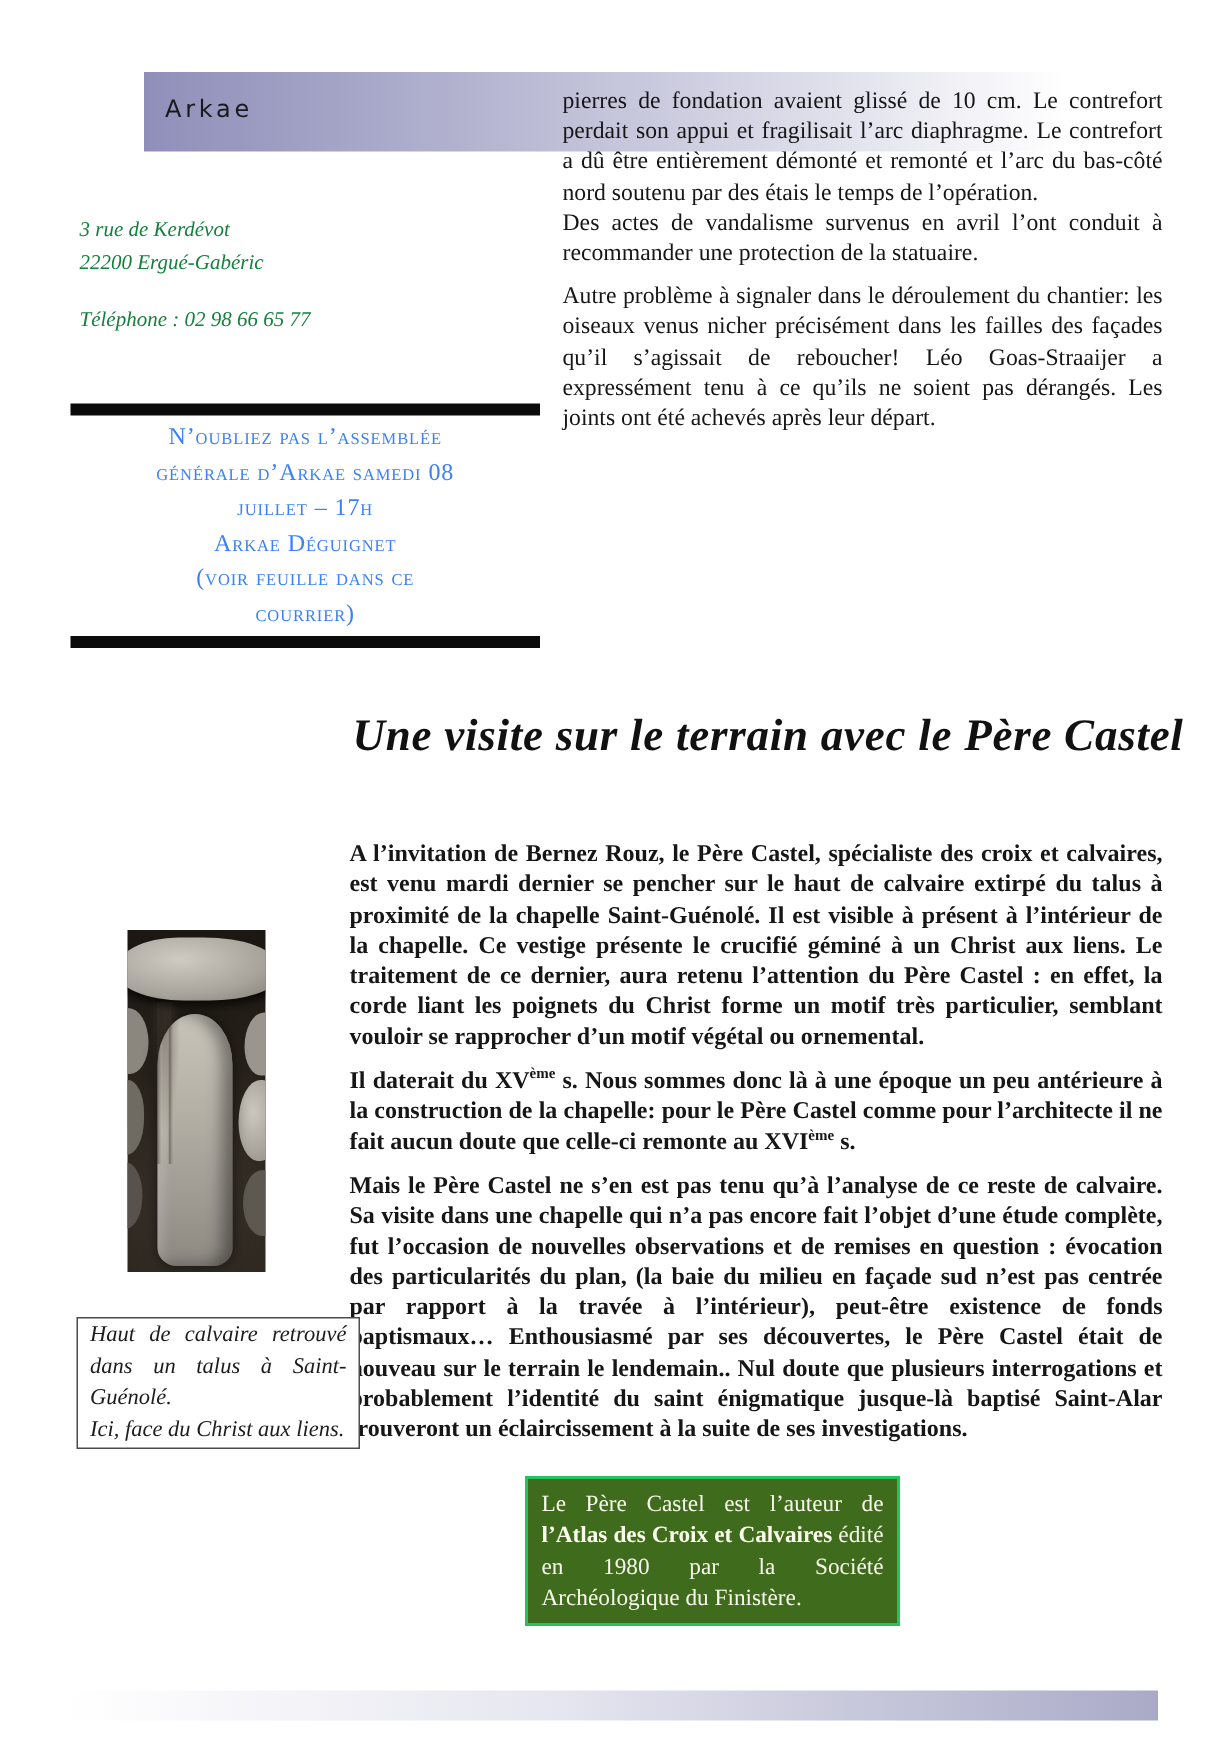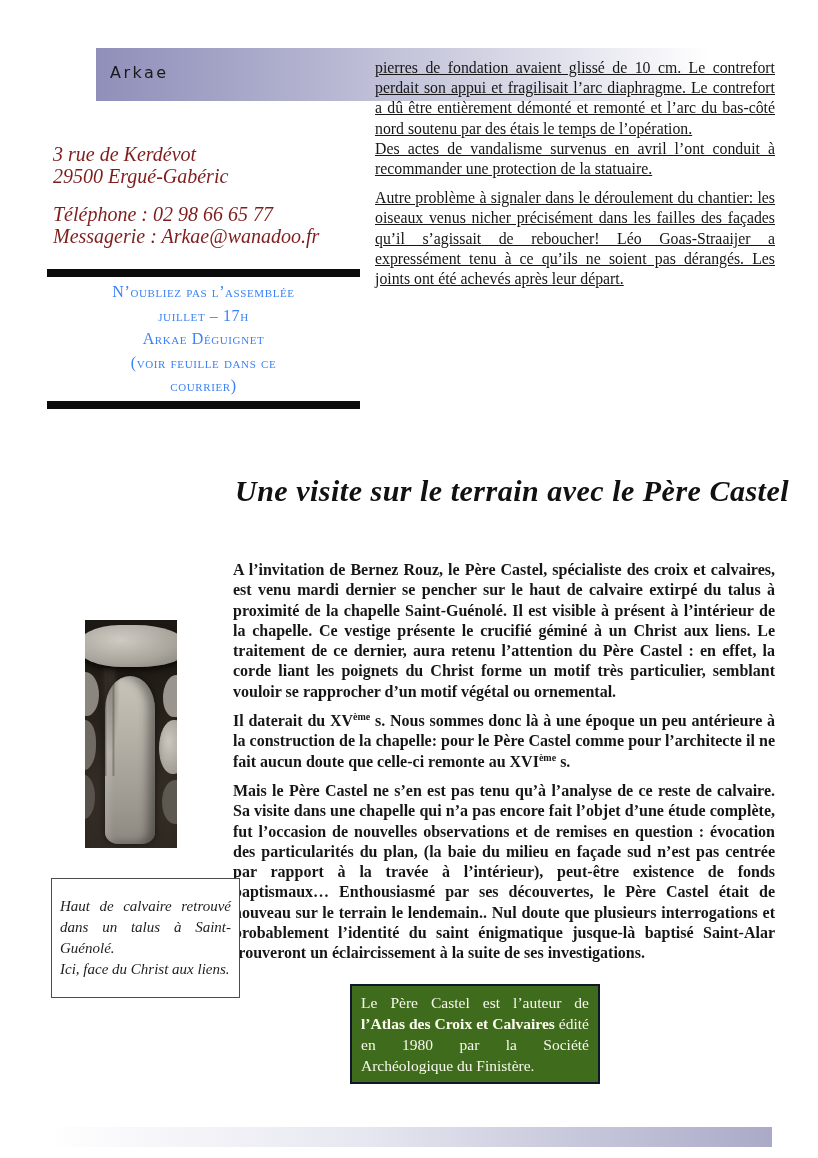--- a/index.html
+++ b/index.html
@@ -21,41 +21,41 @@
   }
   .brand{
     display:block;padding:15px 0 0 14px;
     font-family:"DejaVu Sans", sans-serif;
     font-size:16px;letter-spacing:2.5px;color:#1a1a1a;
   }
 
   
   .contact{
     position:absolute;left:53px;top:143px;width:300px;
-    font-style:italic;font-size:20px;line-height:22px;color:#7f1d1d;
+    font-style:italic;font-size:14px;line-height:22px;color:#15803d;
   }
   .contact-group{margin:0 0 16px 0;}
 
   
   .notice{position:absolute;left:47px;top:269px;width:313px;}
   .notice-bar{height:8px;background:#0b0b0b;}
   .notice-text{
     padding:3px 2px;
     text-align:center;
     font-variant:small-caps;
     font-size:16px;line-height:23.5px;letter-spacing:0.6px;
     color:#3b82f6;
   }
 
   
   .news-col{
     position:absolute;left:375px;top:58px;width:400px;
     font-size:15.8px;line-height:20.2px;text-align:justify;
   }
-  .news-col p{margin:0;text-decoration:underline;}
+  .news-col p{margin:0;}
   .news-col p.gap{margin-top:9px;}
 
   
   .article-title{
     position:absolute;left:235px;top:474px;width:560px;margin:0;
     font-size:30px;font-weight:bold;font-style:italic;
     letter-spacing:0.5px;color:#111111;white-space:nowrap;
   }
 
   
@@ -95,30 +95,30 @@
   .statue-relief{
     position:absolute;left:12px;top:48px;width:26px;height:108px;
     background:
       linear-gradient(90deg, transparent 28%, rgba(60,52,44,.45) 32%, transparent 40%, transparent 58%, rgba(60,52,44,.45) 62%, transparent 70%),
       radial-gradient(ellipse at 50% 12%, rgba(70,62,54,.5) 0%, transparent 55%);
   }
 
   
   .caption-box{
     position:absolute;left:51px;top:878px;width:171px;
-    border:1px solid #4c4c4c;padding:17px 8px;
+    border:1px solid #4c4c4c;padding:1px 8px;
     font-style:italic;font-size:15px;line-height:21px;text-align:justify;
     color:#1d1d1d;background:#ffffff;
   }
   .caption-box div{margin:0;}
 
   
   .green-box{
     position:absolute;left:350px;top:984px;width:228px;
-    border:2px solid #0f172a;
+    border:2px solid #22c55e;
     padding:6px 9px;
     text-align:justify;
     font-size:15.5px;line-height:21px;
     color:#f8f8ec;
   }
   .green-box b{color:#fdfdee;}
 
   
   .footer-bar{
     position:absolute;left:45px;top:1127px;width:727px;height:20px;
@@ -130,32 +130,32 @@
 
 <div class="page">
 
   <div class="header-bar">
     <span class="brand">Arkae</span>
   </div>
 
   <div class="contact">
     <div class="contact-group">
       <div>3 rue de Kerdévot</div>
-      <div>29500 Ergué-Gabéric</div>
+      <div>22200 Ergué-Gabéric</div>
     </div>
     <div class="contact-group">
       <div>Téléphone : 02 98 66 65 77</div>
-      <div>Messagerie : Arkae@wanadoo.fr</div>
     </div>
   </div>
 
   <div class="notice">
     <div class="notice-bar"></div>
     <div class="notice-text">
       <div>N’oubliez pas l’assemblée</div>
+      <div>générale d’Arkae samedi 08</div>
       <div>juillet – 17h</div>
       <div>Arkae Déguignet</div>
       <div>(voir feuille dans ce</div>
       <div>courrier)</div>
     </div>
     <div class="notice-bar"></div>
   </div>
 
   <div class="news-col">
     <p>pierres de fondation avaient glissé de 10 cm. Le contrefort perdait son appui et fragilisait l’arc diaphragme. Le contrefort a dû être entièrement démonté et remonté et l’arc du bas-côté nord soutenu par des étais le temps de l’opération.</p>

